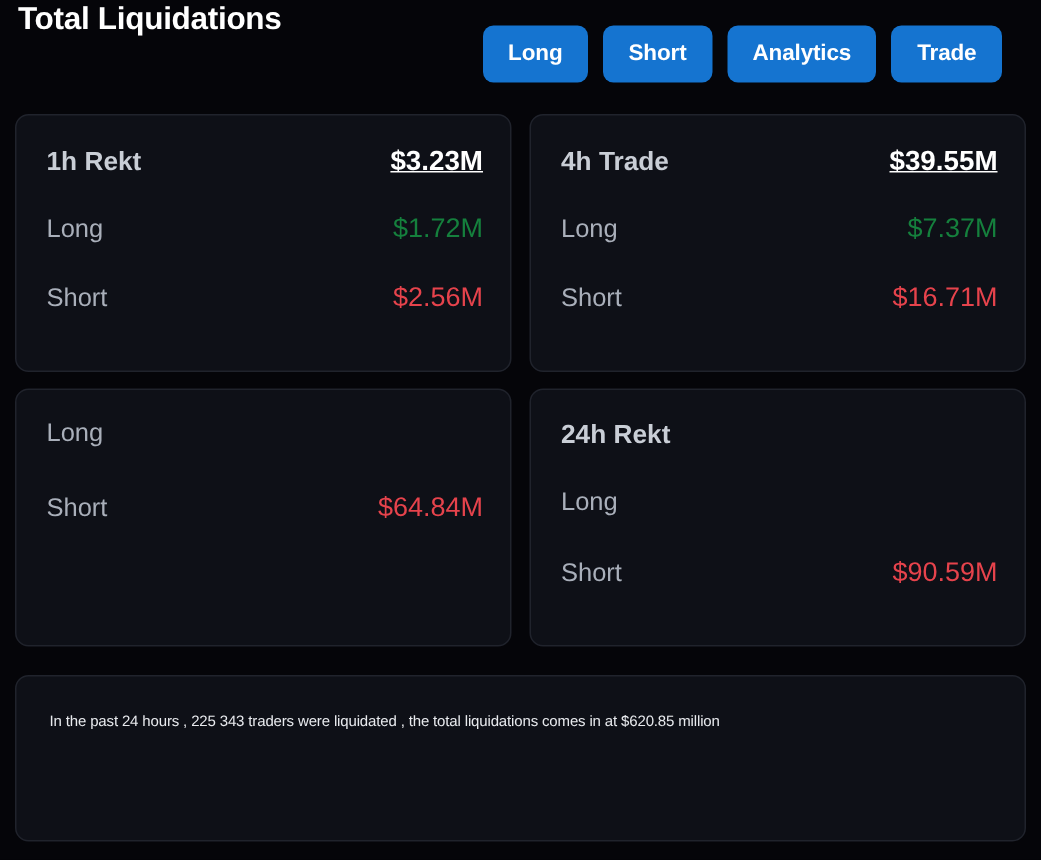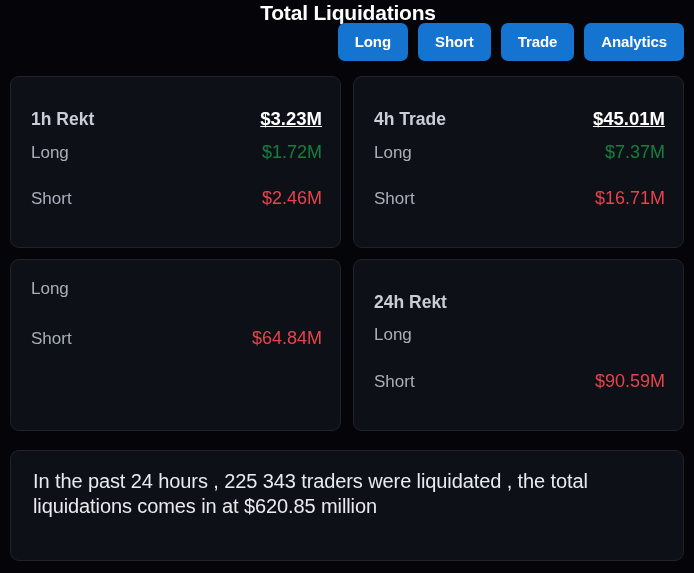--- a/index.html
+++ b/index.html
@@ -23,24 +23,22 @@
     box-sizing: border-box;
   }
 
   
   .header {
     position: absolute;
     left: 0; top: 0;
     width: 694px;
     height: 72px;
     display: flex;
-    align-items: center;
-    padding: 0 10px 0 12px;
-    box-sizing: border-box;
-    flex-direction: column;
+    padding: 0 26px 0 12px;
+    box-sizing: border-box;
   }
   .page-title {
     color: #ffffff;
     font-size: 21px;
     font-weight: bold;
     letter-spacing: -0.2px;
     white-space: nowrap;
     line-height: 1;
     margin-top: 2px;
   }
@@ -90,21 +88,20 @@
     justify-content: flex-start;
   }
   .card-row {
     display: flex;
     align-items: baseline;
     justify-content: space-between;
     height: 49px;
   }
   .card-row.head {
     height: 50px;
-    align-items: center;
   }
   .row-label {
     font-size: 17px;
     color: #a9afba;
     white-space: nowrap;
   }
   .card-row.head .row-label {
     font-size: 17.5px;
     font-weight: bold;
     color: #c9ced6;
@@ -131,62 +128,62 @@
     width: 674px;
     height: 111px;
     box-sizing: border-box;
     background: #0e1017;
     border: 1px solid #20232c;
     border-radius: 9px;
     padding: 18px 22px 10px 22px;
   }
   .summary-line {
     color: #e8eaee;
-    font-size: 20px;
+    font-size: 10px;
     line-height: 25px;
     letter-spacing: -0.1px;
   }
 </style>
 </head>
 <body>
 
 <div id="app">
 
   <div class="header">
     <div class="page-title">Total Liquidations</div>
 
     <div class="nav-buttons">
       <button class="nav-btn">Long</button>
       <button class="nav-btn">Short</button>
+      <button class="nav-btn">Analytics</button>
       <button class="nav-btn">Trade</button>
-      <button class="nav-btn">Analytics</button>
     </div>
   </div>
 
   <div class="cards">
 
     <div class="card">
       <div class="card-row head">
         <span class="row-label">1h Rekt</span>
         <span class="row-value">$3.23M</span>
       </div>
       <div class="card-row">
         <span class="row-label">Long</span>
         <span class="row-value long">$1.72M</span>
       </div>
       <div class="card-row">
         <span class="row-label">Short</span>
-        <span class="row-value short">$2.46M</span>
+        <span class="row-value short">$2.56M</span>
       </div>
     </div>
 
     <div class="card">
       <div class="card-row head">
         <span class="row-label">4h Trade</span>
-        <span class="row-value">$45.01M</span>
+        <span class="row-value">$39.55M</span>
       </div>
       <div class="card-row">
         <span class="row-label">Long</span>
         <span class="row-value long">$7.37M</span>
       </div>
       <div class="card-row">
         <span class="row-label">Short</span>
         <span class="row-value short">$16.71M</span>
       </div>
     </div>

